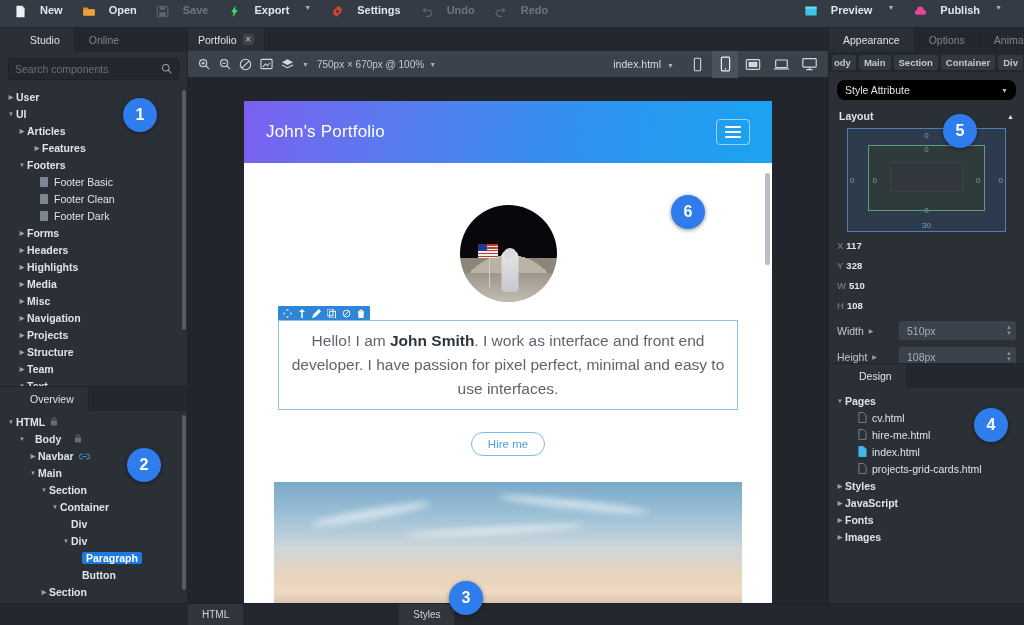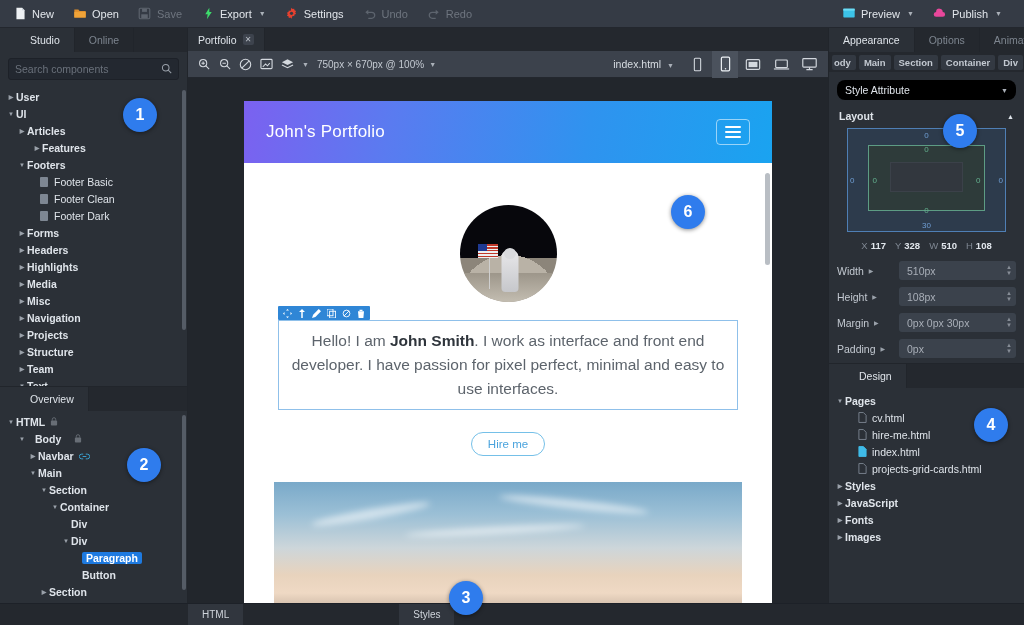--- a/index.html
+++ b/index.html
@@ -13,23 +13,23 @@
   }
   .app{ width:1024px; height:625px; display:flex; flex-direction:column; }
 
   
   .topbar{
     height:28px; flex:0 0 28px; background:#353b45;
     display:flex; align-items:center; padding:0 8px;
     border-bottom:1px solid #23272e;
   }
   .tb-btn{
-    display:flex; align-items:center; gap:4px; height:20px;
+    display:flex; align-items:flex-start; gap:12px; height:20px;
     padding:0 8px 0 4px; margin-right:6px; border-radius:3px;
-    color:#e2e6eb; font-size:11px; cursor:pointer; white-space:nowrap;
+    color:#e2e6eb; font-size:11px; cursor:pointer; white-space:nowrap;font-weight:bold;
   }
   .tb-btn.dim{ color:#6e757f; cursor:default; }
   .tb-ico{
     width:16px; height:16px; display:inline-flex; align-items:center;
     justify-content:center; border-radius:2px; flex:0 0 16px;
   }
   .tb-ico svg{ display:block; }
   .caret{ font-size:7px; color:#aab0b8; margin-left:3px; }
   .spacer{ flex:1 1 auto; }
 
@@ -212,21 +212,21 @@
     position:absolute; left:13%; top:16%; right:13%; bottom:20%;
     border:1px solid #5d9c84; background:#2e3b3a;
   }
   .bm-content{
     position:absolute; left:27%; top:33%; right:27%; bottom:38%;
     background:#32373e; border:1px solid #3b4149;
   }
   .bmv{ position:absolute; font-size:8px; }
   .bmv.b{ color:#6f9ed4; }
   .bmv.g{ color:#63b08e; }
-  .dims{ display:flex; justify-content:center; gap:9px; font-size:9.5px; padding:4px 0 8px; }
+  .dims{ display:flex; justify-content:center; gap:9px; font-size:9.5px; padding:4px 0 8px;flex-direction:column; }
   .dims i{ font-style:normal; color:#7f8792; margin-right:3px; }
   .dims b{ color:#e2e7ed; }
   .prow{ display:flex; align-items:center; height:23px; margin-bottom:3px; }
   .plabel{ width:62px; flex:0 0 62px; font-size:10.5px; color:#c3c9d1; display:flex; align-items:center; gap:5px;}
   .pfield{
     flex:1 1 auto; height:19px; background:#3b424c; border-radius:3px; display:flex;
     align-items:center; justify-content:space-between; padding:0 4px 0 8px;
     font-size:10.5px; color:#a8aeb7;
   }
   .stepper{ display:flex; flex-direction:column; gap:1px; opacity:.7; }

